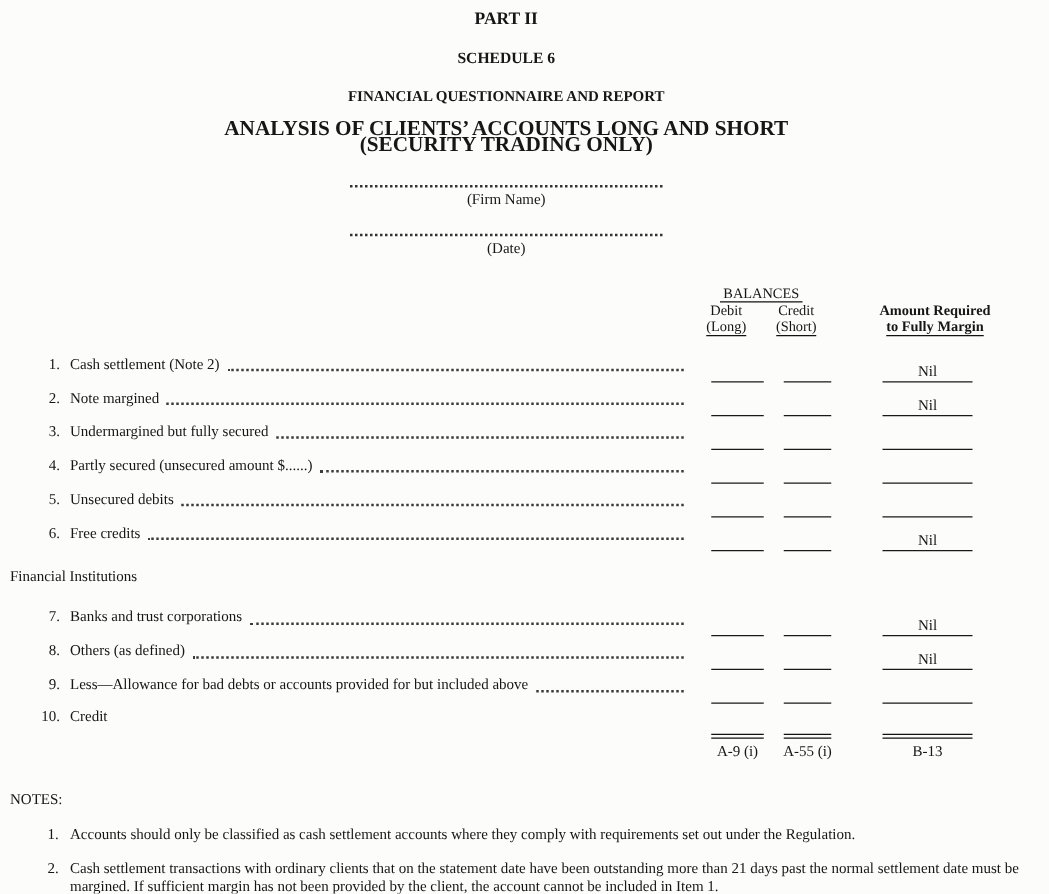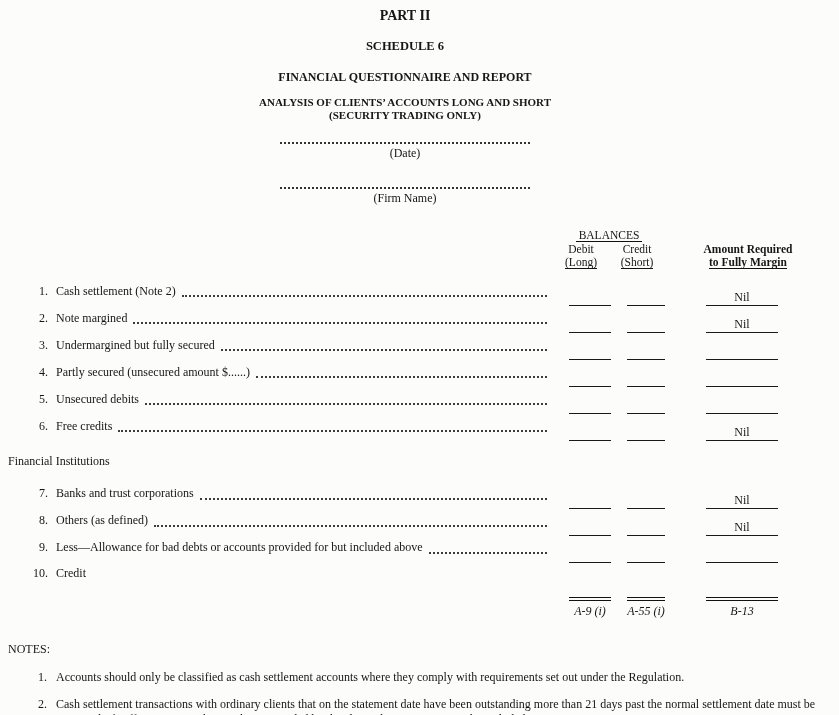--- a/index.html
+++ b/index.html
@@ -8,21 +8,21 @@
     padding:6px 8px 0 8px; overflow:hidden;
     background:#fcfcfb; color:#161616;
     font-family:"Liberation Serif", serif; font-size:12px; line-height:1.2;
     position:relative;
   }
   
   .titles { width:794px; text-align:center; font-weight:bold; }
   .title-part     { padding-top:2px; font-size:14px; }
   .title-schedule { margin-top:14px; font-size:12.5px; }
   .title-report   { margin-top:16px; font-size:12px; }
-  .title-analysis { margin-top:12px; font-size:11px; line-height:13px; }
+  .title-analysis { margin-top:12px; font-size:17px; line-height:13px; }
   
   .sigblock { width:794px; }
   .sigfield { display:flex; flex-direction:column; align-items:center; }
   .sigfield.firm { margin-top:24px; }
   .sigfield.date { margin-top:18px; }
   .dotline { width:250px; height:2px; border-bottom:2px dotted #333; }
   .siglabel { margin-top:2px; }
   
   .colheads { display:flex; align-items:flex-end; margin-top:24px; }
   .ch-spacer { flex:1; }
@@ -46,21 +46,21 @@
   .row .leader { flex:1; height:0; border-bottom:2px dotted #3c3c3c; margin:0 6px 9px 6px; }
   .cell { box-sizing:border-box; border-bottom:1.5px solid #191919;
           display:flex; justify-content:center; align-items:flex-end; }
   .cell.debit  { width:42px; margin-left:16px; }
   .cell.credit { width:38px; margin-left:16px; }
   .cell.amount { width:72px; margin-left:41px; margin-right:53px; }
   .cell .val { line-height:13px; padding-bottom:1px; }
   
   .row.totals { height:18px; }
   .row.totals .num, .row.totals .label { padding-bottom:0; }
-  .refs { display:flex; margin-top:16px; align-items:center;font-style:italic; }
+  .refs { display:flex; margin-top:6px; align-items:center; }
   .refs .spacer { flex:1; }
   .ref-cell { display:flex; flex-direction:column; align-items:center; }
   .ref-cell.debit  { width:42px; margin-left:16px; }
   .ref-cell.credit { width:38px; margin-left:16px; }
   .ref-cell.amount { width:72px; margin-left:41px; margin-right:53px; }
   .dbl { width:100%; height:2px; border-top:1.4px solid #111; border-bottom:1.4px solid #111; }
   .ref-label { margin-top:3px; white-space:nowrap; }
   
   .notes { margin-top:24px; }
   .note { display:flex; margin-top:13px; }
@@ -77,27 +77,27 @@
     <div class="title-part">PART II</div>
     <div class="title-schedule">SCHEDULE 6</div>
     <div class="title-report">FINANCIAL QUESTIONNAIRE AND REPORT</div>
     <div class="title-analysis">
       <div>ANALYSIS OF CLIENTS’ ACCOUNTS LONG AND SHORT</div>
       <div>(SECURITY TRADING ONLY)</div>
     </div>
   </div>
 
   <div class="sigblock">
+    <div class="sigfield firm">
+      <div class="dotline"></div>
+      <div class="siglabel">(Firm Name)</div>
+    </div>
     <div class="sigfield date">
       <div class="dotline"></div>
       <div class="siglabel">(Date)</div>
-    </div>
-    <div class="sigfield firm">
-      <div class="dotline"></div>
-      <div class="siglabel">(Firm Name)</div>
     </div>
   </div>
 
   <div class="colheads">
     <div class="ch-spacer"></div>
     <div class="balances-group">
       <span class="balances-title">BALANCES</span>
       <div class="bal-cols">
         <div class="bal-col">
           <div>Debit</div>

